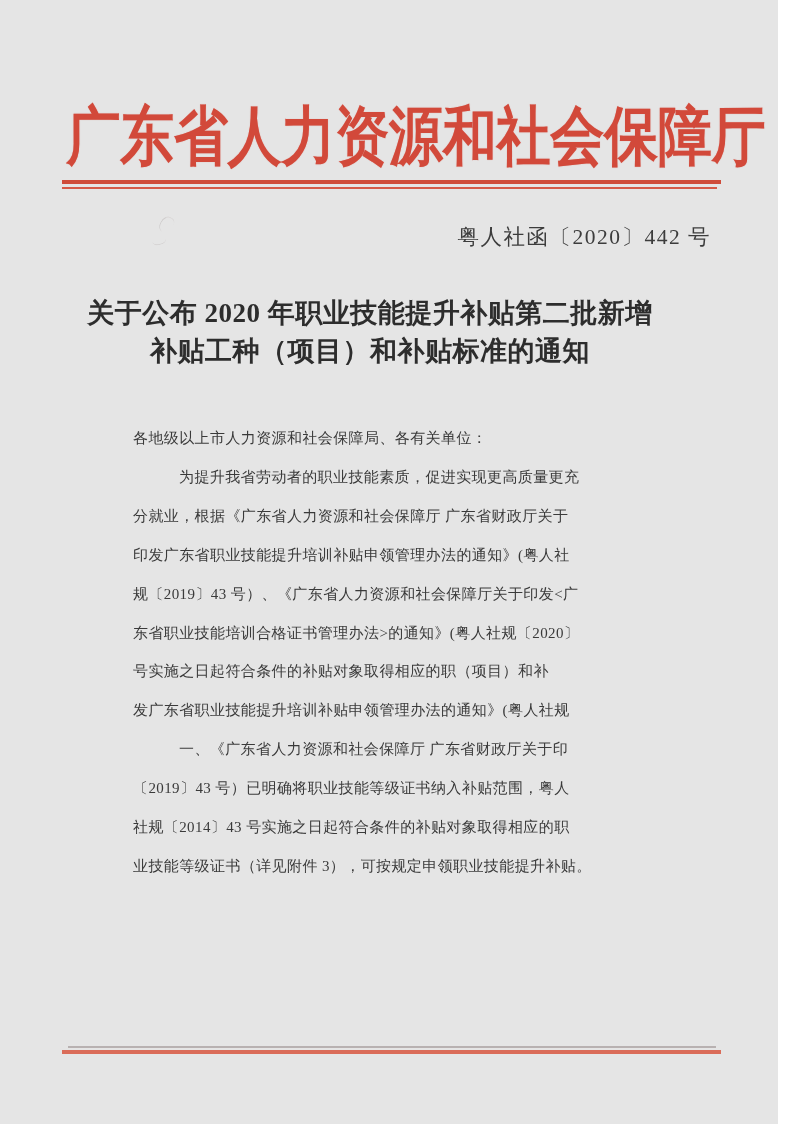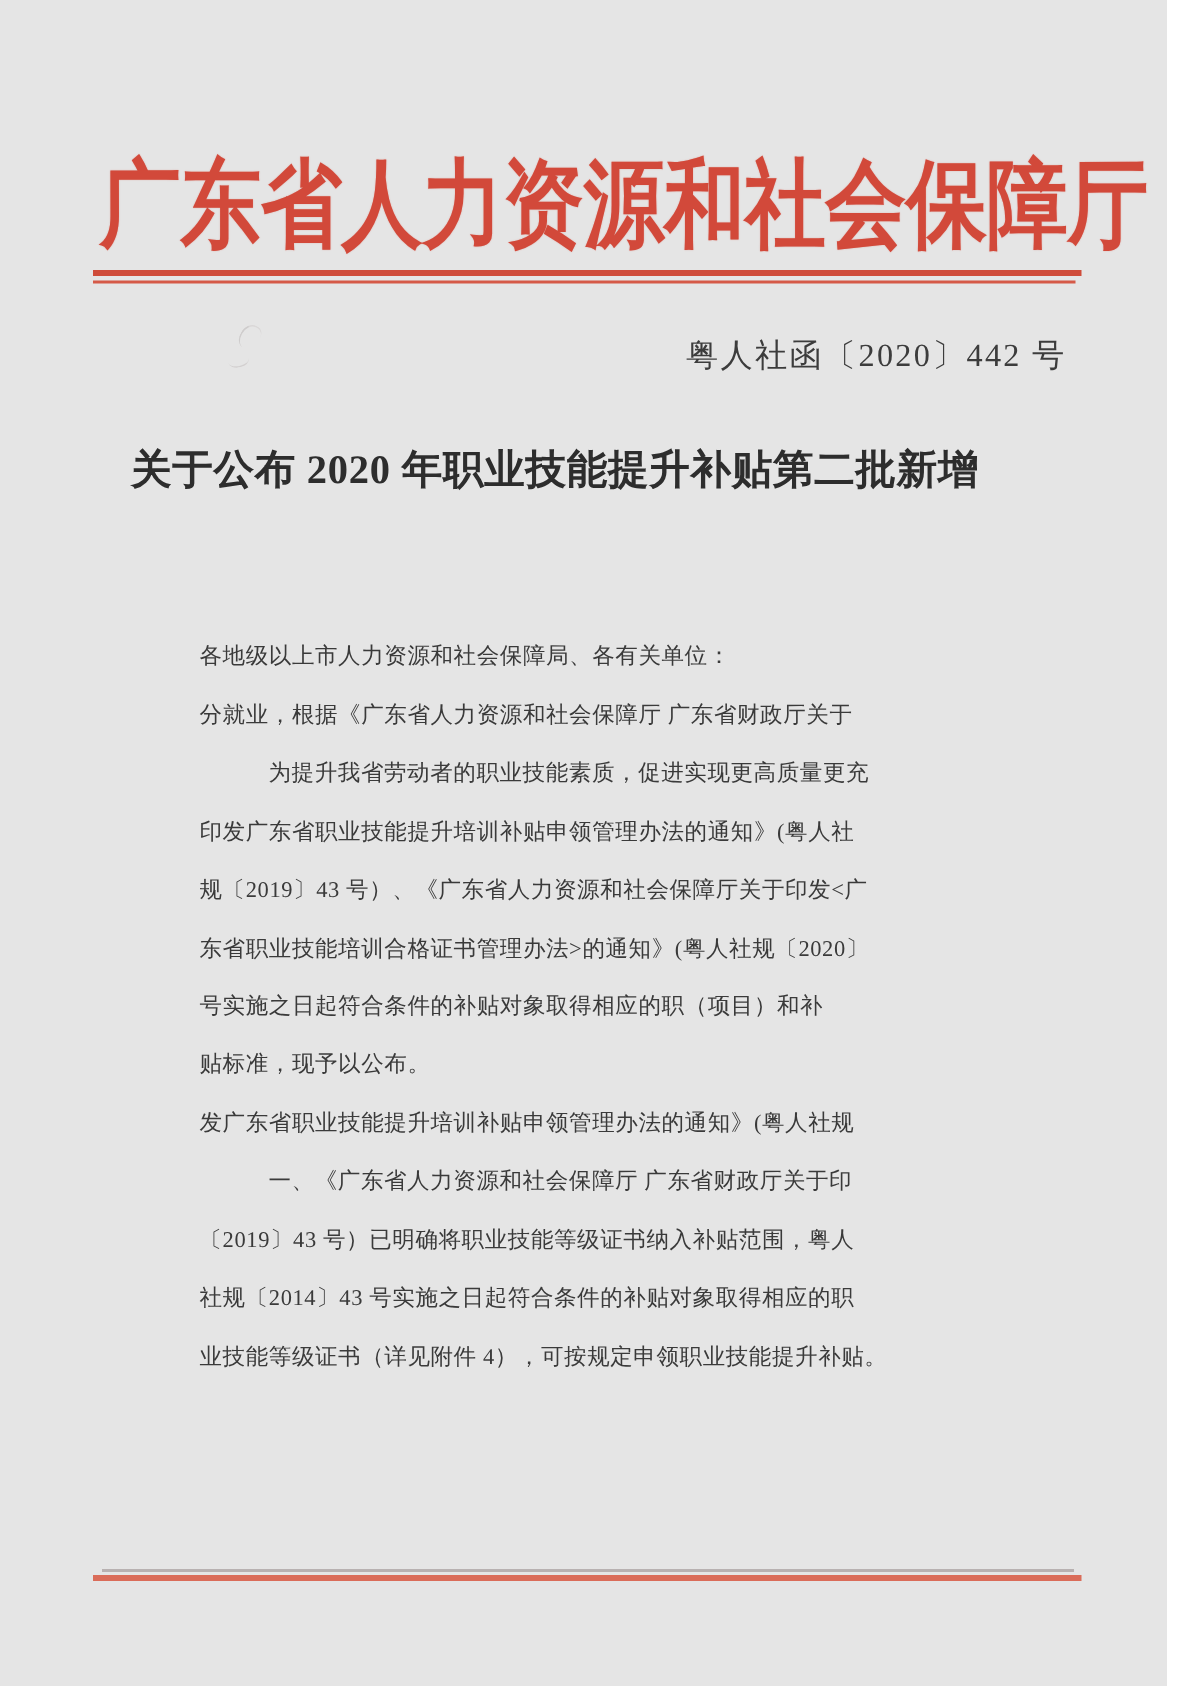--- a/index.html
+++ b/index.html
@@ -138,36 +138,36 @@
 
   <div class="rule-thick"></div>
   <div class="rule-thin"></div>
 
   <div class="smudge"></div>
 
   <div class="doc-number">粤人社函〔2020〕442 号</div>
 
   <div class="notice-title">
     <div>关于公布 2020 年职业技能提升补贴第二批新增</div>
+    <div>补贴工种（项目）和补贴标准的通知</div>
   </div>
 
   <div class="body-text">
     <div class="line">各地级以上市人力资源和社会保障局、各有关单位：</div>
 
+    <div class="line indent">为提升我省劳动者的职业技能素质，促进实现更高质量更充</div>
     <div class="line">分就业，根据《广东省人力资源和社会保障厅 广东省财政厅关于</div>
-    <div class="line indent">为提升我省劳动者的职业技能素质，促进实现更高质量更充</div>
     <div class="line">印发广东省职业技能提升培训补贴申领管理办法的通知》(粤人社</div>
     <div class="line">规〔2019〕43 号）、《广东省人力资源和社会保障厅关于印发&lt;广</div>
     <div class="line">东省职业技能培训合格证书管理办法&gt;的通知》(粤人社规〔2020〕</div>
     <div class="line">号实施之日起符合条件的补贴对象取得相应的职（项目）和补</div>
-    <div class="line">贴标准，现予以公布。</div>
 
     <div class="line">发广东省职业技能提升培训补贴申领管理办法的通知》(粤人社规</div>
     <div class="line indent">一、《广东省人力资源和社会保障厅 广东省财政厅关于印</div>
     <div class="line">〔2019〕43 号）已明确将职业技能等级证书纳入补贴范围，粤人</div>
     <div class="line">社规〔2014〕43 号实施之日起符合条件的补贴对象取得相应的职</div>
-    <div class="line">业技能等级证书（详见附件 4），可按规定申领职业技能提升补贴。</div>
+    <div class="line">业技能等级证书（详见附件 3），可按规定申领职业技能提升补贴。</div>
   </div>
 
   <div class="footer-rule-gray"></div>
   <div class="footer-rule-red"></div>
 
 </div>
 
 </body></html>

